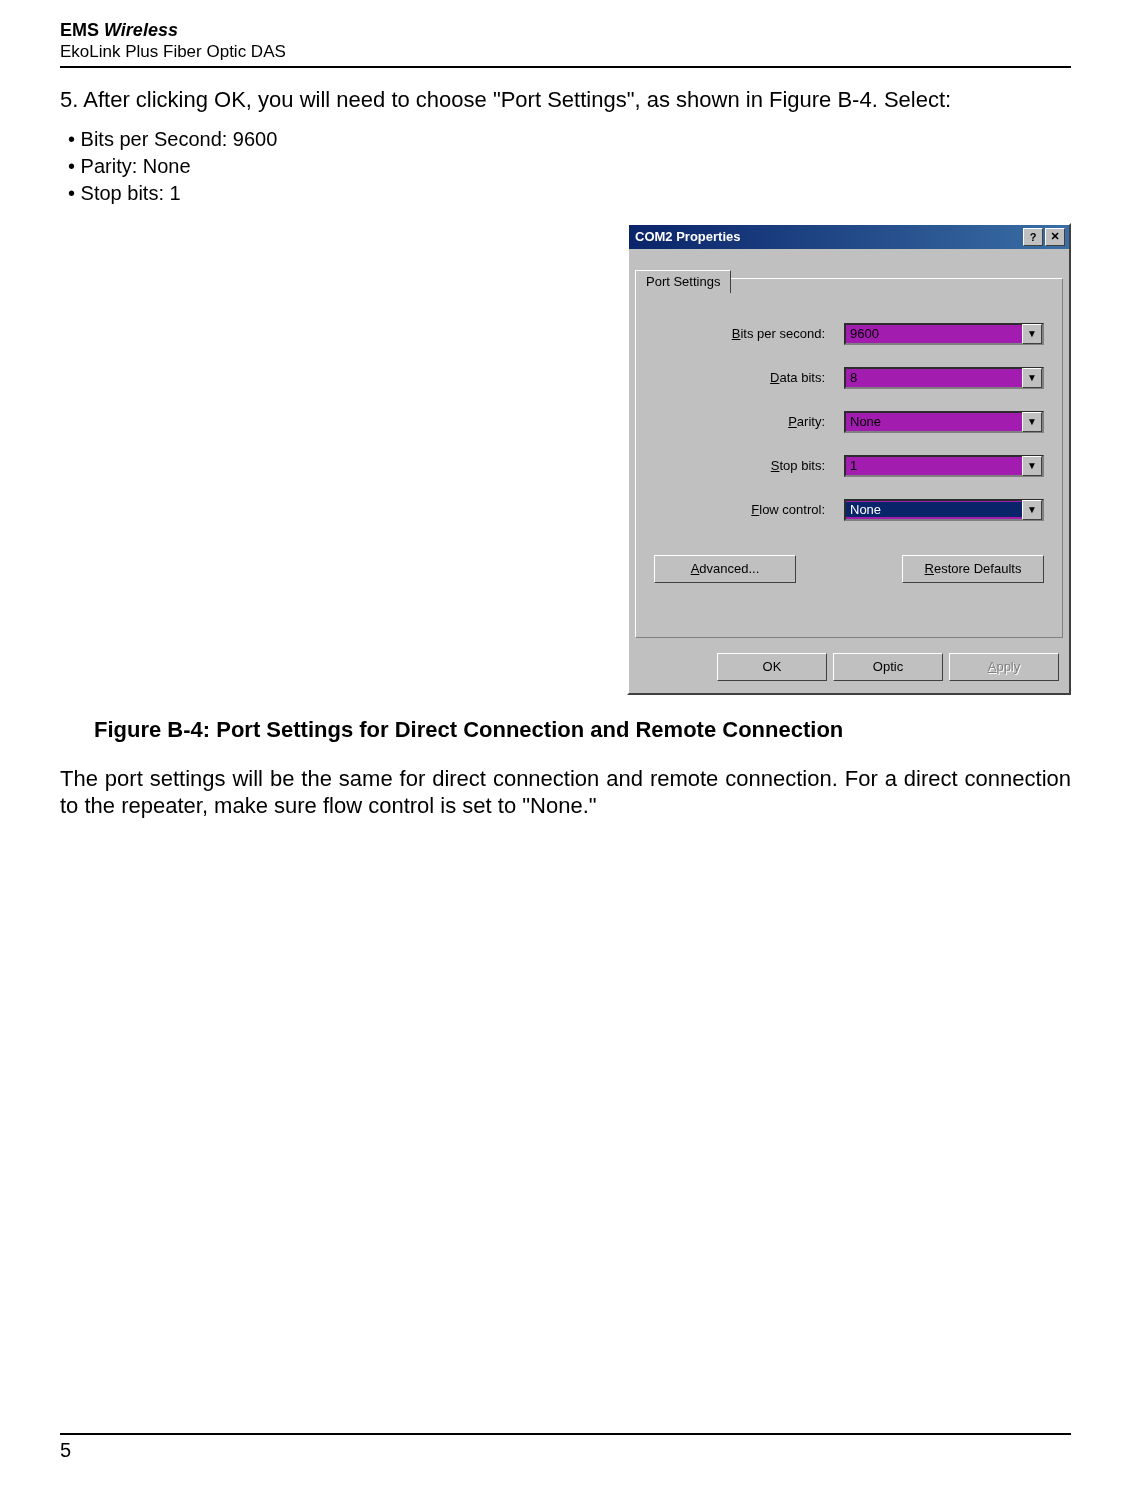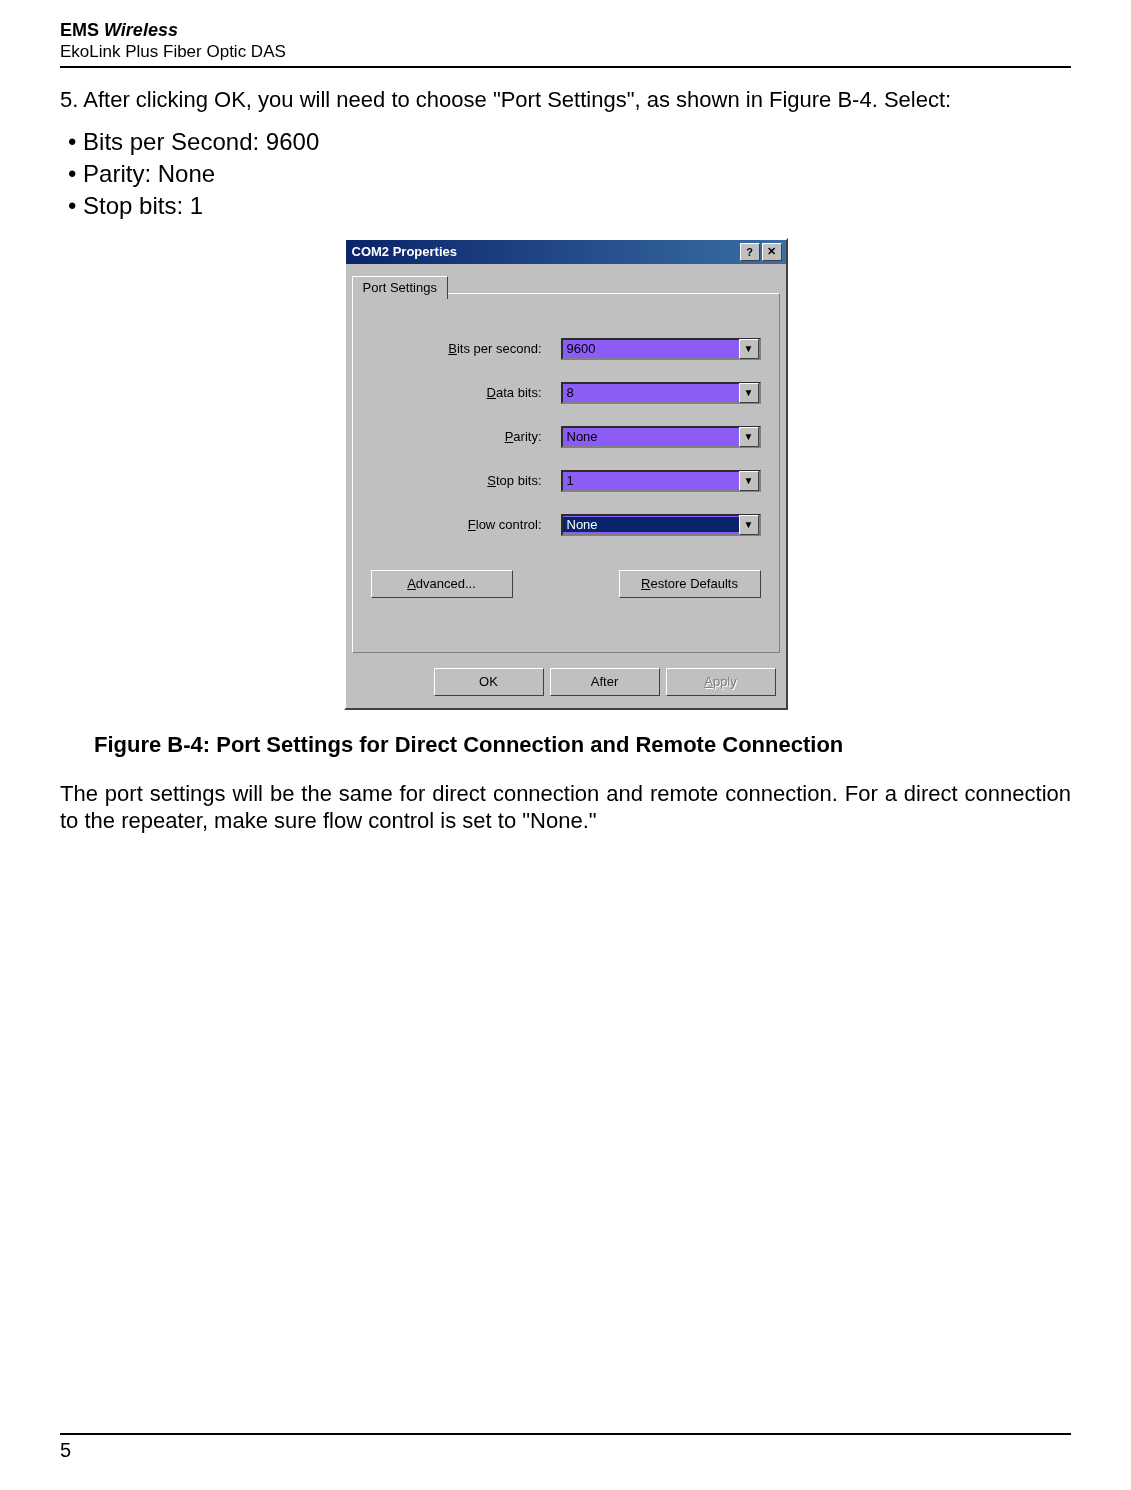--- a/index.html
+++ b/index.html
@@ -18,23 +18,23 @@
     position: relative;
   }
   .header-block { margin-bottom: 2px; }
   .header-line1 { font-weight: bold; font-style: italic; }
   .header-line1 .brand { font-style: normal; font-weight: bold; }
   .header-line2 { font-size: 17px; }
   hr.top-rule { border: none; border-top: 2px solid #000; margin: 4px 0 18px 0; }
   .para { font-size: 22px; line-height: 1.25; text-align: left; }
   .para.step { margin: 0 0 14px 0; }
   ul.settings { list-style: none; padding: 0; margin: 0 0 18px 0; }
-  ul.settings li { font-size: 24px; margin: 0 0 4px 8px; }
+  ul.settings li { font-size: 20px; margin: 0 0 4px 8px; }
   ul.settings li::before { content: "• "; }
-  .dialog-wrap { width: 100%; display: flex; justify-content: center; margin: 6px 0 22px 0; }
+  .dialog-wrap { width: 100%; display: flex; justify-content: flex-end; margin: 6px 0 22px 0; }
 
   
   .dialog {
     width: 440px;
     background: #c0c0c0;
     border: 2px solid #c0c0c0;
     border-top-color: #ffffff;
     border-left-color: #ffffff;
     border-right-color: #404040;
     border-bottom-color: #404040;
@@ -65,21 +65,21 @@
   .dialog-body { padding: 6px 6px 8px 6px; }
   .tabstrip { display:flex; }
   .tab {
     background:#c0c0c0;
     border: 1px solid #fff;
     border-bottom: none;
     border-right-color:#404040;
     padding: 3px 10px 4px 10px;
     font-size: 13px;
     position: relative;
-    top: 6px;
+    top: 15px;
   }
   .tab-panel {
     border: 1px solid #fff;
     border-right-color:#808080;
     border-bottom-color:#808080;
     background:#c0c0c0;
     padding: 30px 18px 18px 18px;
     min-height: 360px;
     box-sizing: border-box;
   }
@@ -88,21 +88,21 @@
     align-items:center;
     justify-content:flex-end;
     gap: 19px;
     margin: 14px 0 22px 0;
   }
   .field-row label { width: 130px; text-align:right; }
   .field-row .u { text-decoration: underline; }
   .combo {
     display:flex; align-items:center;
     width: 200px; height: 22px;
-    background:#8b5cf6;
+    background:#a21caf;
     border: 2px inset #808080;
     box-sizing: border-box;
   }
   .combo .combo-text {
     flex:1; padding: 0 4px; font-size:13px; overflow:hidden;
   }
   .combo.selected .combo-text { background:#0a246a; color:#fff; }
   .combo .combo-btn {
     width: 18px; height: 100%;
     background:#c0c0c0;
@@ -228,21 +228,21 @@
               </div>
             <div class="win-btn">
                 <span class="u">R</span>
                 <span>estore Defaults</span>
               </div>
           </div>
 
         </div>
         <div class="dialog-footer">
           <div class="win-btn">OK</div>
-          <div class="win-btn">After</div>
+          <div class="win-btn">Optic</div>
           <div class="win-btn disabled">
               <span class="u">A</span>
               <span>pply</span>
             </div>
         </div>
       </div>
     </div>
   </div>
 
   <p class="fig-caption">Figure B-4:   Port Settings for Direct Connection and Remote Connection</p>

